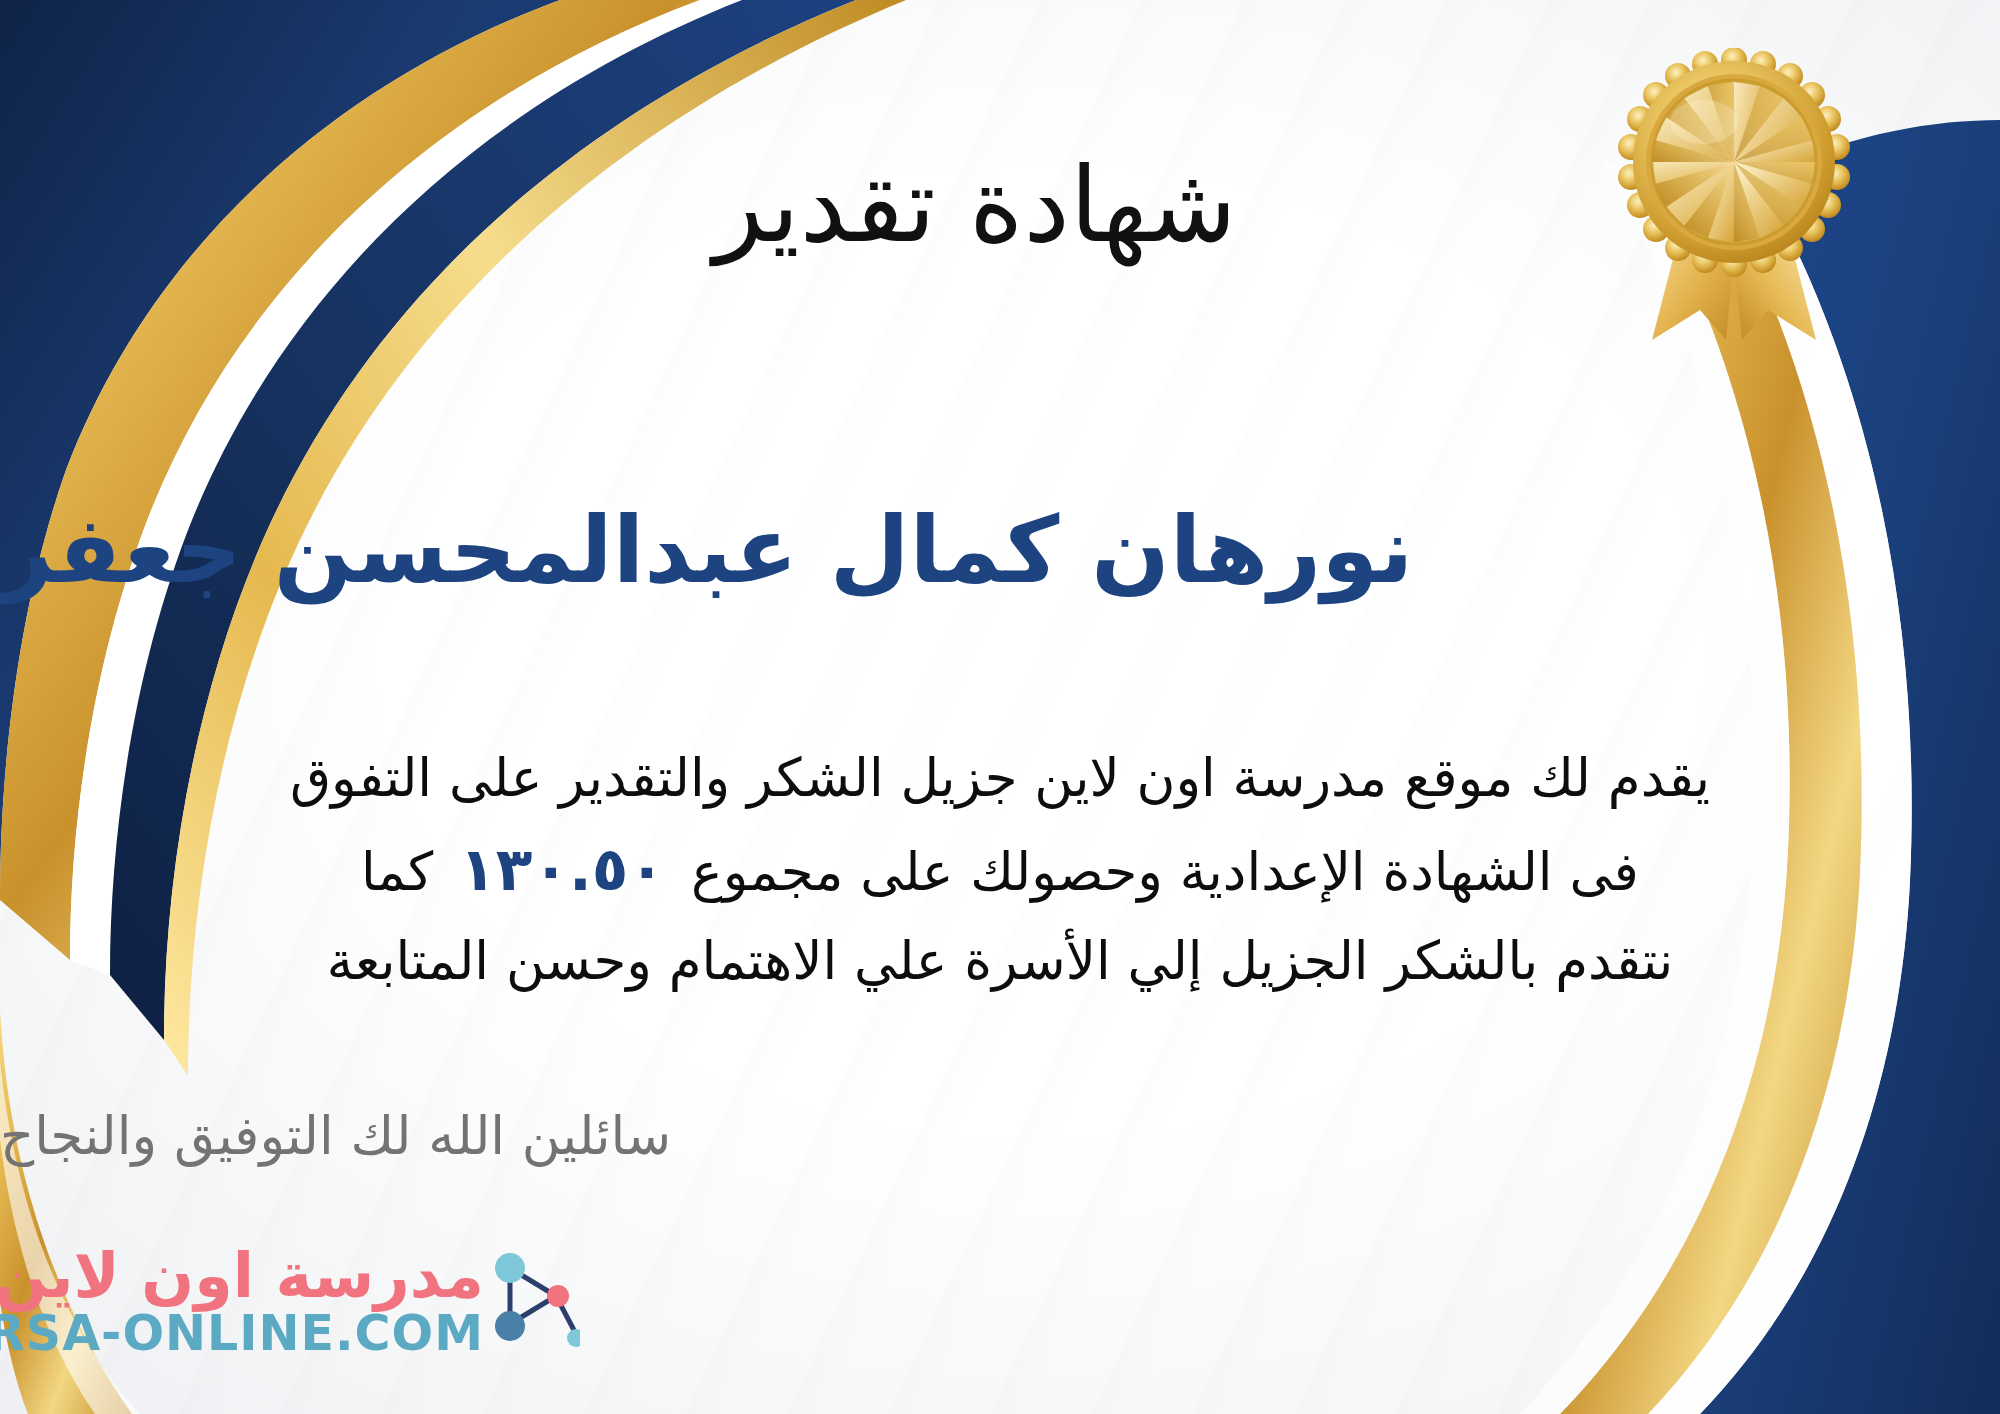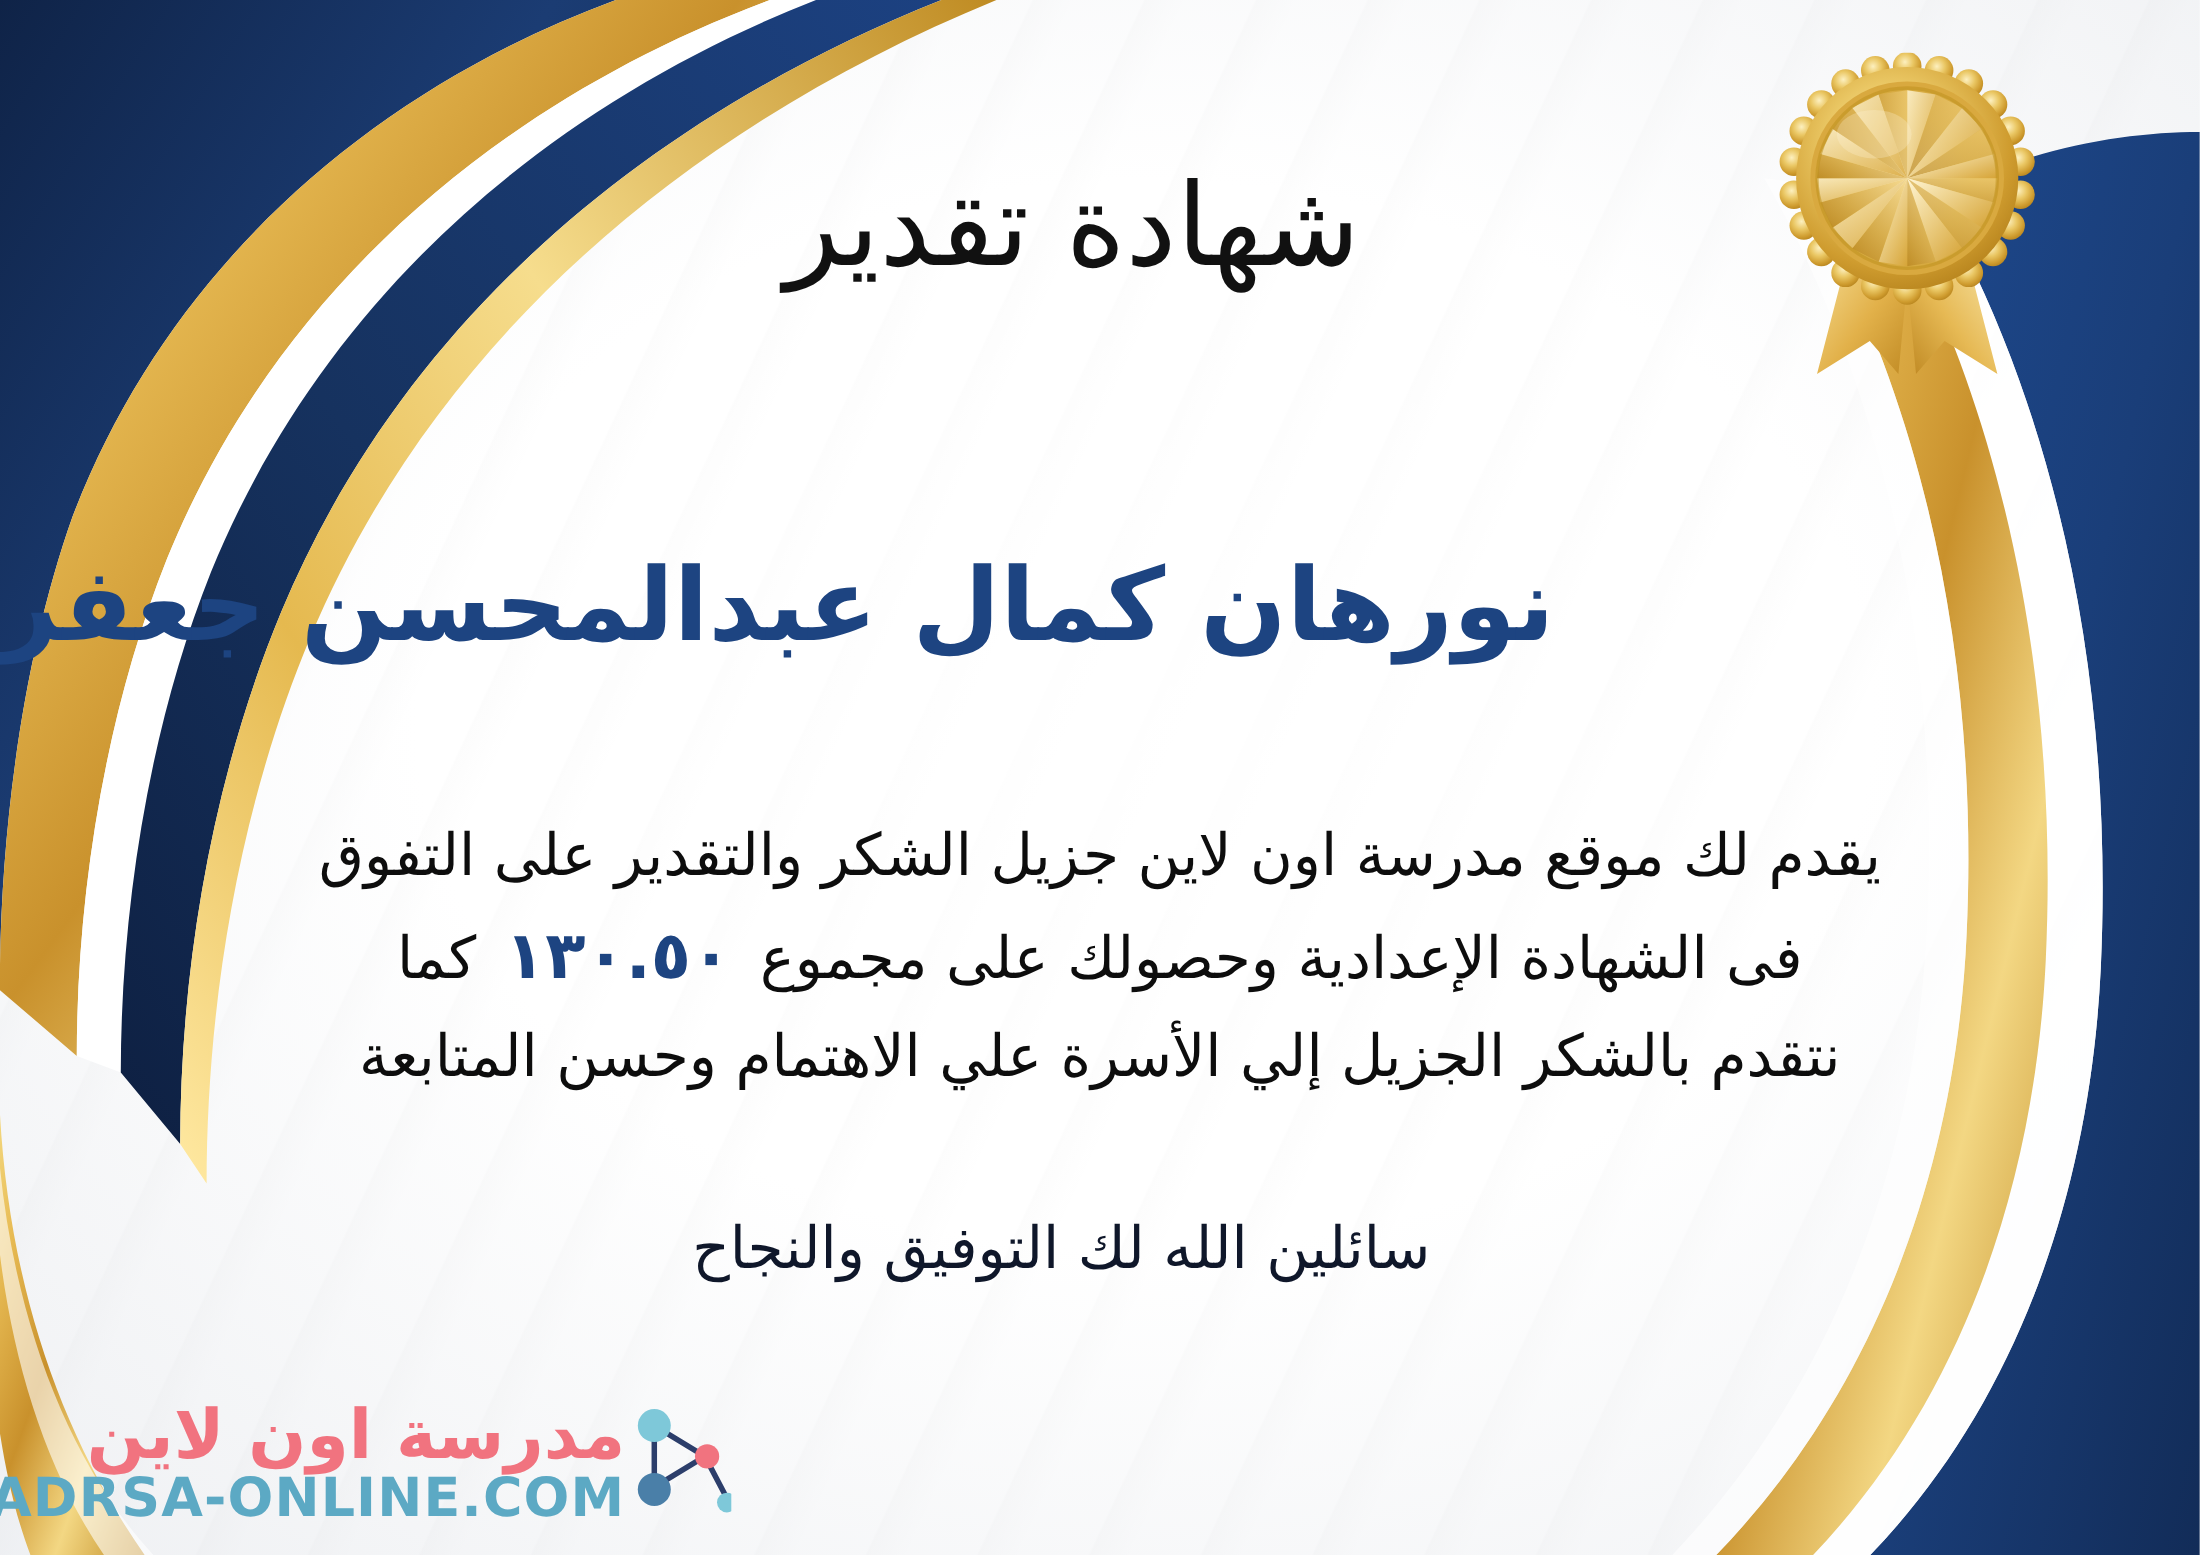--- a/index.html
+++ b/index.html
@@ -87,32 +87,31 @@
   .grade-value{
     color:#1d4481;
     font-weight:700;
     font-size:60px;
     padding:0 26px;
     letter-spacing:1px;
   }
   .closing-line{
     position:absolute;
     top:1105px;left:0;width:1930px;
-    direction:rtl;text-align:center;
-    font-size:53px;color:#0f172a;
+    direction:rtl;text-align:left;
+    font-size:53px;color:#737373;
   }
 
   
   .logo{
     position:absolute;
-    left:26px;bottom:24px;
+    left:26px;bottom:52px;
     width:560px;height:150px;
     display:flex;align-items:flex-end;
     direction:rtl;
-    justify-content:center;
   }
   .logo-text-wrap{display:flex;flex-direction:column;align-items:flex-start;}
   .logo-ar{
     font-size:62px;font-weight:700;color:#f1737f;
     line-height:1.0;letter-spacing:0px;direction:rtl;
     white-space:nowrap;
   }
   .logo-url{
     font-size:49px;font-weight:700;color:#5ca9c4;
     line-height:1.12;letter-spacing:1px;direction:ltr;

